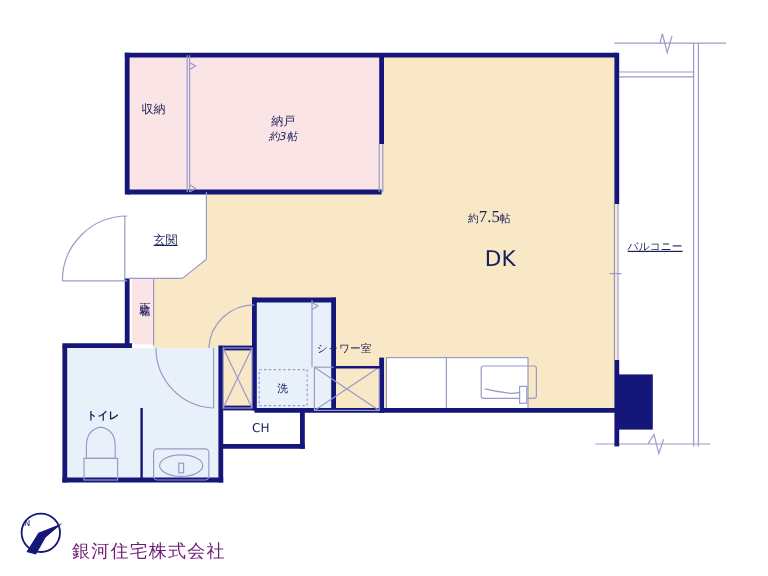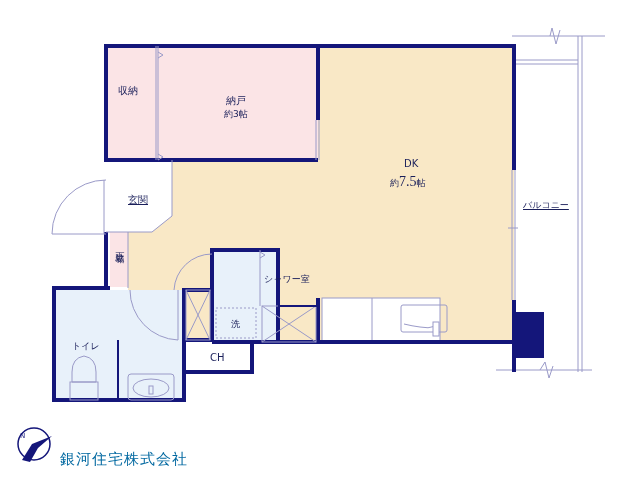--- a/index.html
+++ b/index.html
@@ -1,23 +1,23 @@
 <!DOCTYPE html>
 <html><head>
 <meta charset="utf-8">
 <style>
   html, body { margin:0; padding:0; background:#ffffff; }
   body { width:640px; height:480px; position:relative; overflow:hidden; font-family:"DejaVu Sans", sans-serif; }
   svg { position:absolute; left:0; top:0; }
   .lbl { position:absolute; color:#1a1f5a; text-align:center; white-space:nowrap; font-family:"DejaVu Sans", sans-serif; }
   .small { font-size:9px; }
   .med { font-size:10px; }
-  .big { font-size:10px; }
+  .big { font-size:18px;margin-top:48px; }
   .vert { writing-mode:vertical-rl; font-size:9px; letter-spacing:1px; }
-  .company { position:absolute; left:60px; top:450px; font-size:15px; color:#0369a1; letter-spacing:1px; font-family:"DejaVu Sans", sans-serif; }
+  .company { position:absolute; left:60px; top:450px; font-size:15px; color:#701a75; letter-spacing:1px; font-family:"DejaVu Sans", sans-serif; }
 </style>
 </head>
 <body>
 
 <svg width="640" height="480" viewBox="0 0 640 480">
 
   <rect x="128" y="46" width="386" height="294" fill="#f9e8c6"></rect>
 
   <rect x="106" y="46" width="212" height="114" fill="#fbe4e6"></rect>
 
@@ -138,26 +138,26 @@
 
   <g>
     <circle cx="34" cy="444" r="16" fill="none" stroke="#14167a" stroke-width="1.5"></circle>
     <path d="M22 460 L32 444 L52 436 L38 448 L30 462 Z" fill="#14167a"></path>
     <text x="20" y="438" font-size="7" fill="#14167a" font-family="DejaVu Sans, sans-serif">N</text>
   </g>
 </svg>
 
 <div class="lbl med" style="left:118px;top:84px;">収納</div>
 <div class="lbl med" style="left:226px;top:94px;font-family:Liberation Serif, serif;">納戸</div>
-<div class="lbl small" style="left:224px;top:108px;">約3帖</div>
+<div class="lbl small" style="left:224px;top:108px;font-style:italic;">約3帖</div>
 
 <div class="lbl big" style="left:404px;top:158px;">DK</div>
 <div class="lbl" style="left:390px;top:174px;font-size:14px;font-family:Liberation Serif, serif;"><span style="font-size:9px;">約</span><span>7.5</span><span style="font-size:9px;">帖</span></div>
 
 <div class="lbl med" style="left:128px;top:193px;text-decoration:underline;">玄関</div>
 <div class="lbl vert" style="left:113px;top:245px;">下駄箱</div>
-<div class="lbl small" style="left:264px;top:273px;text-align:center;">シャワー室</div>
+<div class="lbl small" style="left:264px;top:284px;text-align:center;">シャワー室</div>
 <div class="lbl small" style="left:231px;top:318px;">洗</div>
-<div class="lbl small" style="left:72px;top:340px;">トイレ</div>
+<div class="lbl small" style="left:72px;top:340px;font-weight:bold;">トイレ</div>
 <div class="lbl med" style="left:210px;top:352px;">CH</div>
 <div class="lbl small" style="left:523px;top:199px;text-decoration:underline;">バルコニー</div>
 
 <div class="company">銀河住宅株式会社</div>
 
 </body></html>

